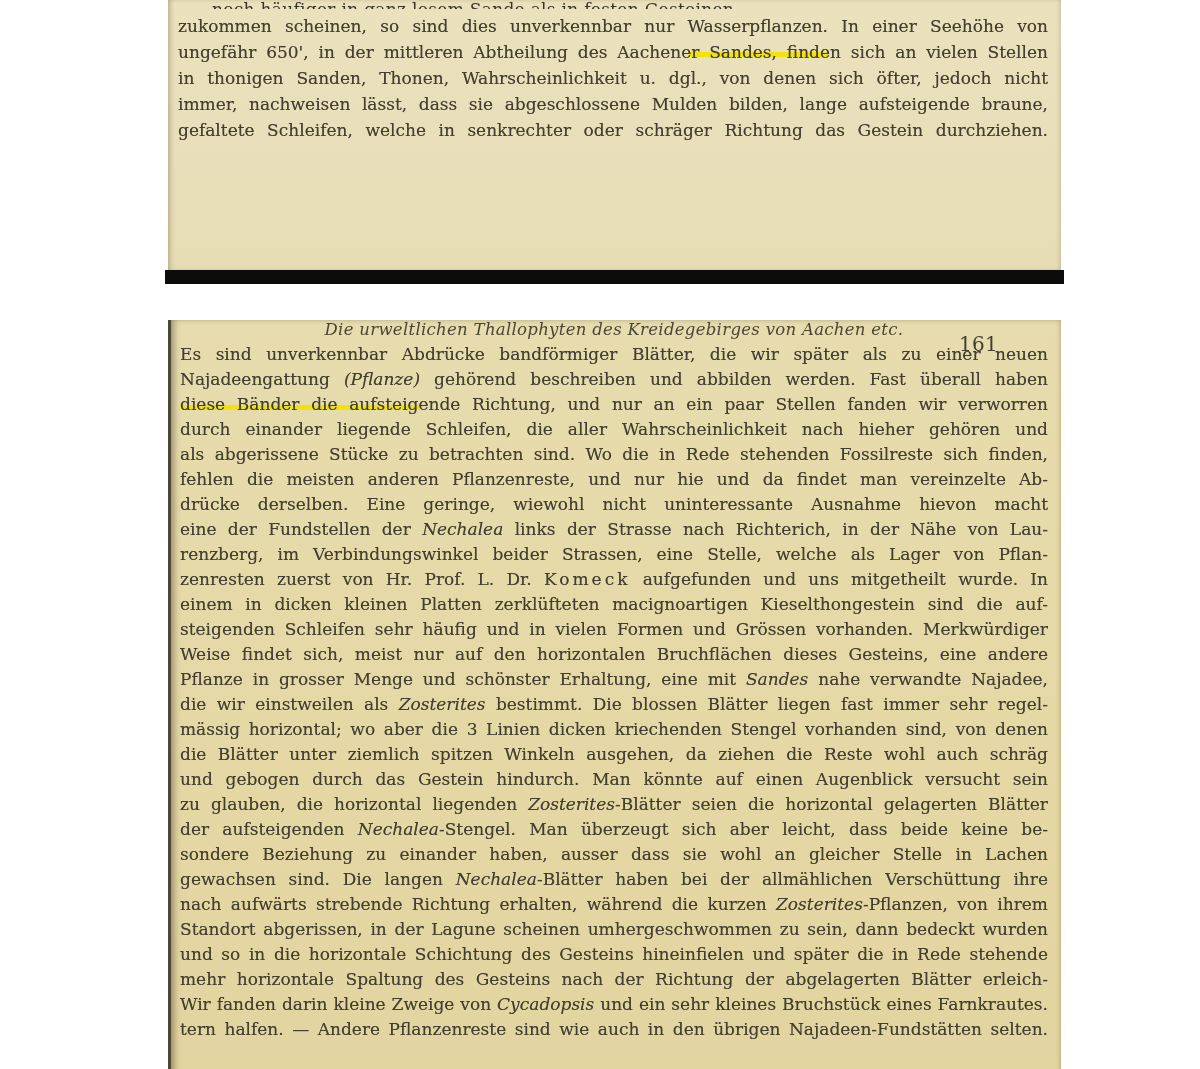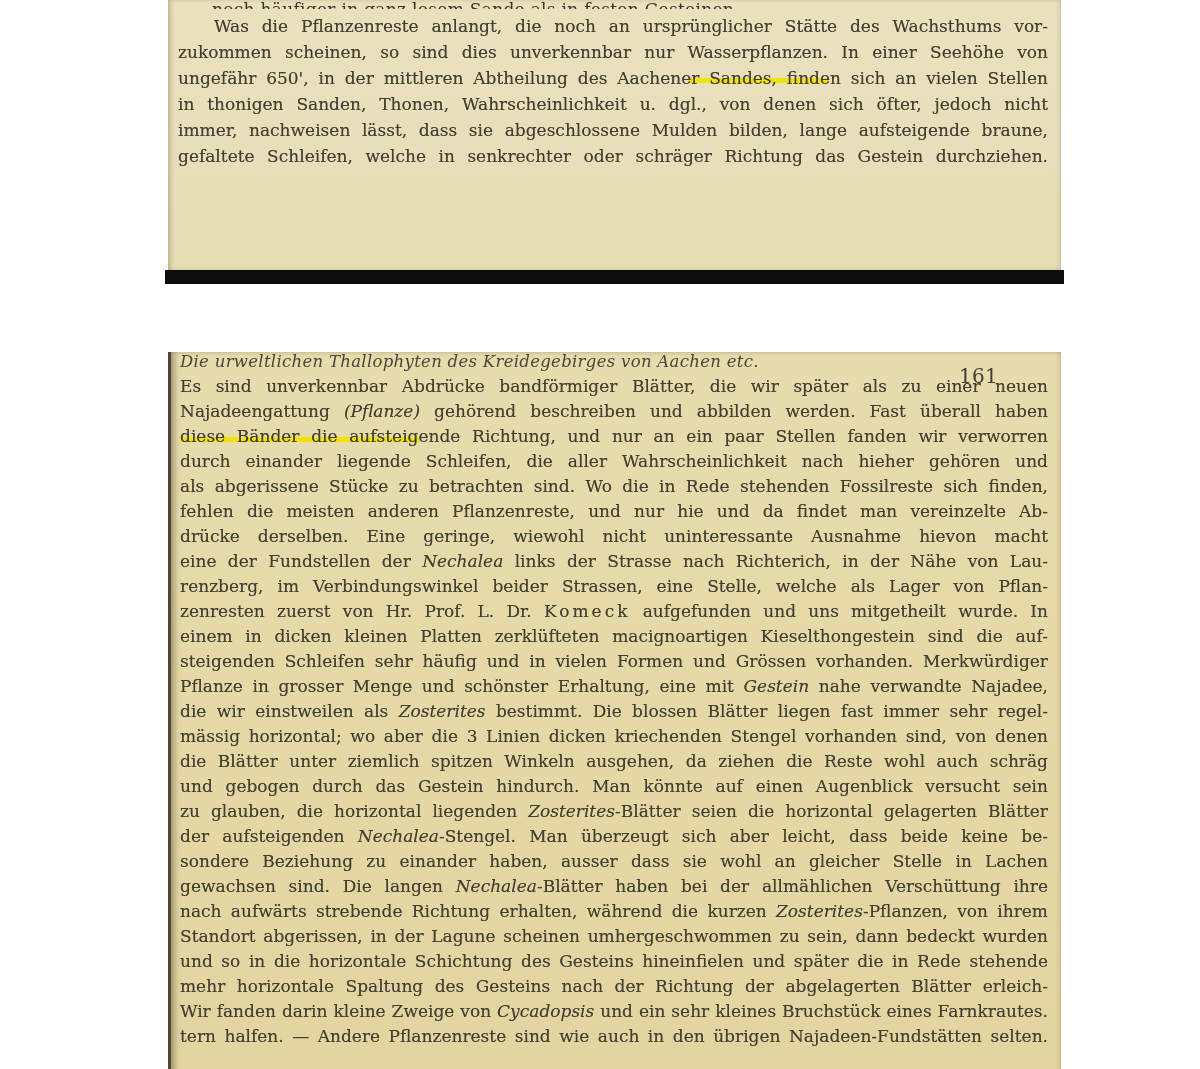--- a/index.html
+++ b/index.html
@@ -19,36 +19,35 @@
   .clip-strip span{display:inline-block;margin-top:-13px;margin-left:34px;font-size:17px;line-height:22px;
                    color:#37342a;letter-spacing:.3px;}
   .body{font-size:17px;color:#423e31;text-shadow:0 0 .5px rgba(70,62,42,.55);}
   .top-body{margin-top:4px;line-height:26px;}
   .bottom-body{line-height:25px;}
   .line{text-align:justify;text-align-last:justify;white-space:normal;}
   .line.ind{text-indent:36px;}
   .it{font-style:italic;}
   .spaced{letter-spacing:3px;}
   .hl{border-bottom:5px solid #f0e20a;padding-bottom:16px;}
-  .running-head{position:relative;margin-top:68px;height:22px;
+  .running-head{position:relative;margin-top:36px;height:22px;text-align:center;
                 font-style:italic;font-size:16.5px;color:#4a4536;letter-spacing:.3px;}
   .page-num{position:absolute;right:50px;top:12px;font-style:normal;font-size:20px;color:#423e31;}
 </style>
 </head>
 <body>
 
 <div class="canvas">
   <div class="scan">
 
     <section class="page page-top">
       <div class="clip-strip">
         <span>noch häufiger in ganz losem Sande als in festen Gesteinen.</span>
       </div>
       <div class="body top-body">
-          <div class="line ind"><span>Was die Pflanzenreste anlangt, die noch an ursprünglicher Stätte des Wachsthums vor-</span></div>
           <div class="line"><span>zukommen scheinen, so sind dies unverkennbar nur </span><span class="hl">Wasserpflanzen.</span><span> In einer Seehöhe von</span></div>
           <div class="line"><span>ungefähr 650', in der mittleren Abtheilung des Aachener Sandes, finden sich an vielen Stellen</span></div>
           <div class="line"><span>in thonigen Sanden, Thonen, Wahrscheinlichkeit u. dgl., von denen sich öfter, jedoch nicht</span></div>
           <div class="line"><span>immer, nachweisen lässt, dass sie abgeschlossene Mulden bilden, lange aufsteigende braune,</span></div>
           <div class="line"><span>gefaltete Schleifen, welche in senkrechter oder schräger Richtung das Gestein durchziehen.</span></div>
         </div>
     </section>
 
     <div class="divider"></div>
 
@@ -63,21 +62,22 @@
           <div class="line"><span>diese Bänder die aufsteigende Richtung, und nur an ein paar Stellen fanden wir verworren</span></div>
           <div class="line"><span>durch einander liegende Schleifen, die aller Wahrscheinlichkeit nach hieher gehören und</span></div>
           <div class="line"><span>als abgerissene Stücke zu betrachten sind. Wo die in Rede stehenden Fossilreste sich finden,</span></div>
           <div class="line"><span>fehlen die meisten anderen Pflanzenreste, und nur hie und da findet man vereinzelte Ab-</span></div>
           <div class="line"><span>drücke derselben. Eine geringe, wiewohl nicht uninteressante Ausnahme hievon macht</span></div>
           <div class="line"><span>eine der Fundstellen der </span><span class="it">Nechalea</span><span> links der Strasse nach Richterich, in der Nähe von Lau-</span></div>
           <div class="line"><span>renzberg, im Verbindungswinkel beider Strassen, eine Stelle, welche als Lager von Pflan-</span></div>
           <div class="line"><span>zenresten zuerst von Hr. Prof. L. Dr. </span><span class="spaced">Komeck</span><span> aufgefunden und uns mitgetheilt wurde. In</span></div>
           <div class="line"><span>einem in dicken kleinen Platten zerklüfteten macignoartigen Kieselthongestein sind die auf-</span></div>
           <div class="line"><span>steigenden Schleifen sehr häufig und in vielen Formen und Grössen vorhanden. Merkwürdiger</span></div>
-          <div class="line"><span>Pflanze in grosser Menge und schönster Erhaltung, eine mit </span><span class="it">Gestein</span><span> nahe verwandte Najadee,</span></div>
+          <div class="line"><span>Weise findet sich, meist nur auf den horizontalen Bruchflächen dieses Gesteins, eine andere</span></div>
+          <div class="line"><span>Pflanze in grosser Menge und schönster Erhaltung, eine mit </span><span class="it">Sandes</span><span> nahe verwandte Najadee,</span></div>
           <div class="line"><span>die wir einstweilen als </span><span class="it">Zosterites</span><span> bestimmt. Die blossen Blätter liegen fast immer sehr regel-</span></div>
           <div class="line"><span>mässig horizontal; wo aber die 3 Linien dicken kriechenden Stengel vorhanden sind, von denen</span></div>
           <div class="line"><span>die Blätter unter ziemlich spitzen Winkeln ausgehen, da ziehen die Reste wohl auch schräg</span></div>
           <div class="line"><span>und gebogen durch das Gestein hindurch. Man könnte auf einen Augenblick versucht sein</span></div>
           <div class="line"><span>zu glauben, die horizontal liegenden </span><span class="it">Zosterites</span><span>-Blätter seien die horizontal gelagerten Blätter</span></div>
           <div class="line"><span>der aufsteigenden </span><span class="it">Nechalea</span><span>-Stengel. Man überzeugt sich aber leicht, dass beide keine be-</span></div>
           <div class="line"><span>sondere Beziehung zu einander haben, ausser dass sie wohl an gleicher Stelle in Lachen</span></div>
           <div class="line"><span>gewachsen sind. Die langen </span><span class="it">Nechalea</span><span>-Blätter haben bei der allmählichen Verschüttung ihre</span></div>
           <div class="line"><span>nach aufwärts strebende Richtung erhalten, während die kurzen </span><span class="it">Zosterites</span><span>-Pflanzen, von ihrem</span></div>
           <div class="line"><span>Standort abgerissen, in der Lagune scheinen umhergeschwommen zu sein, dann bedeckt wurden</span></div>

